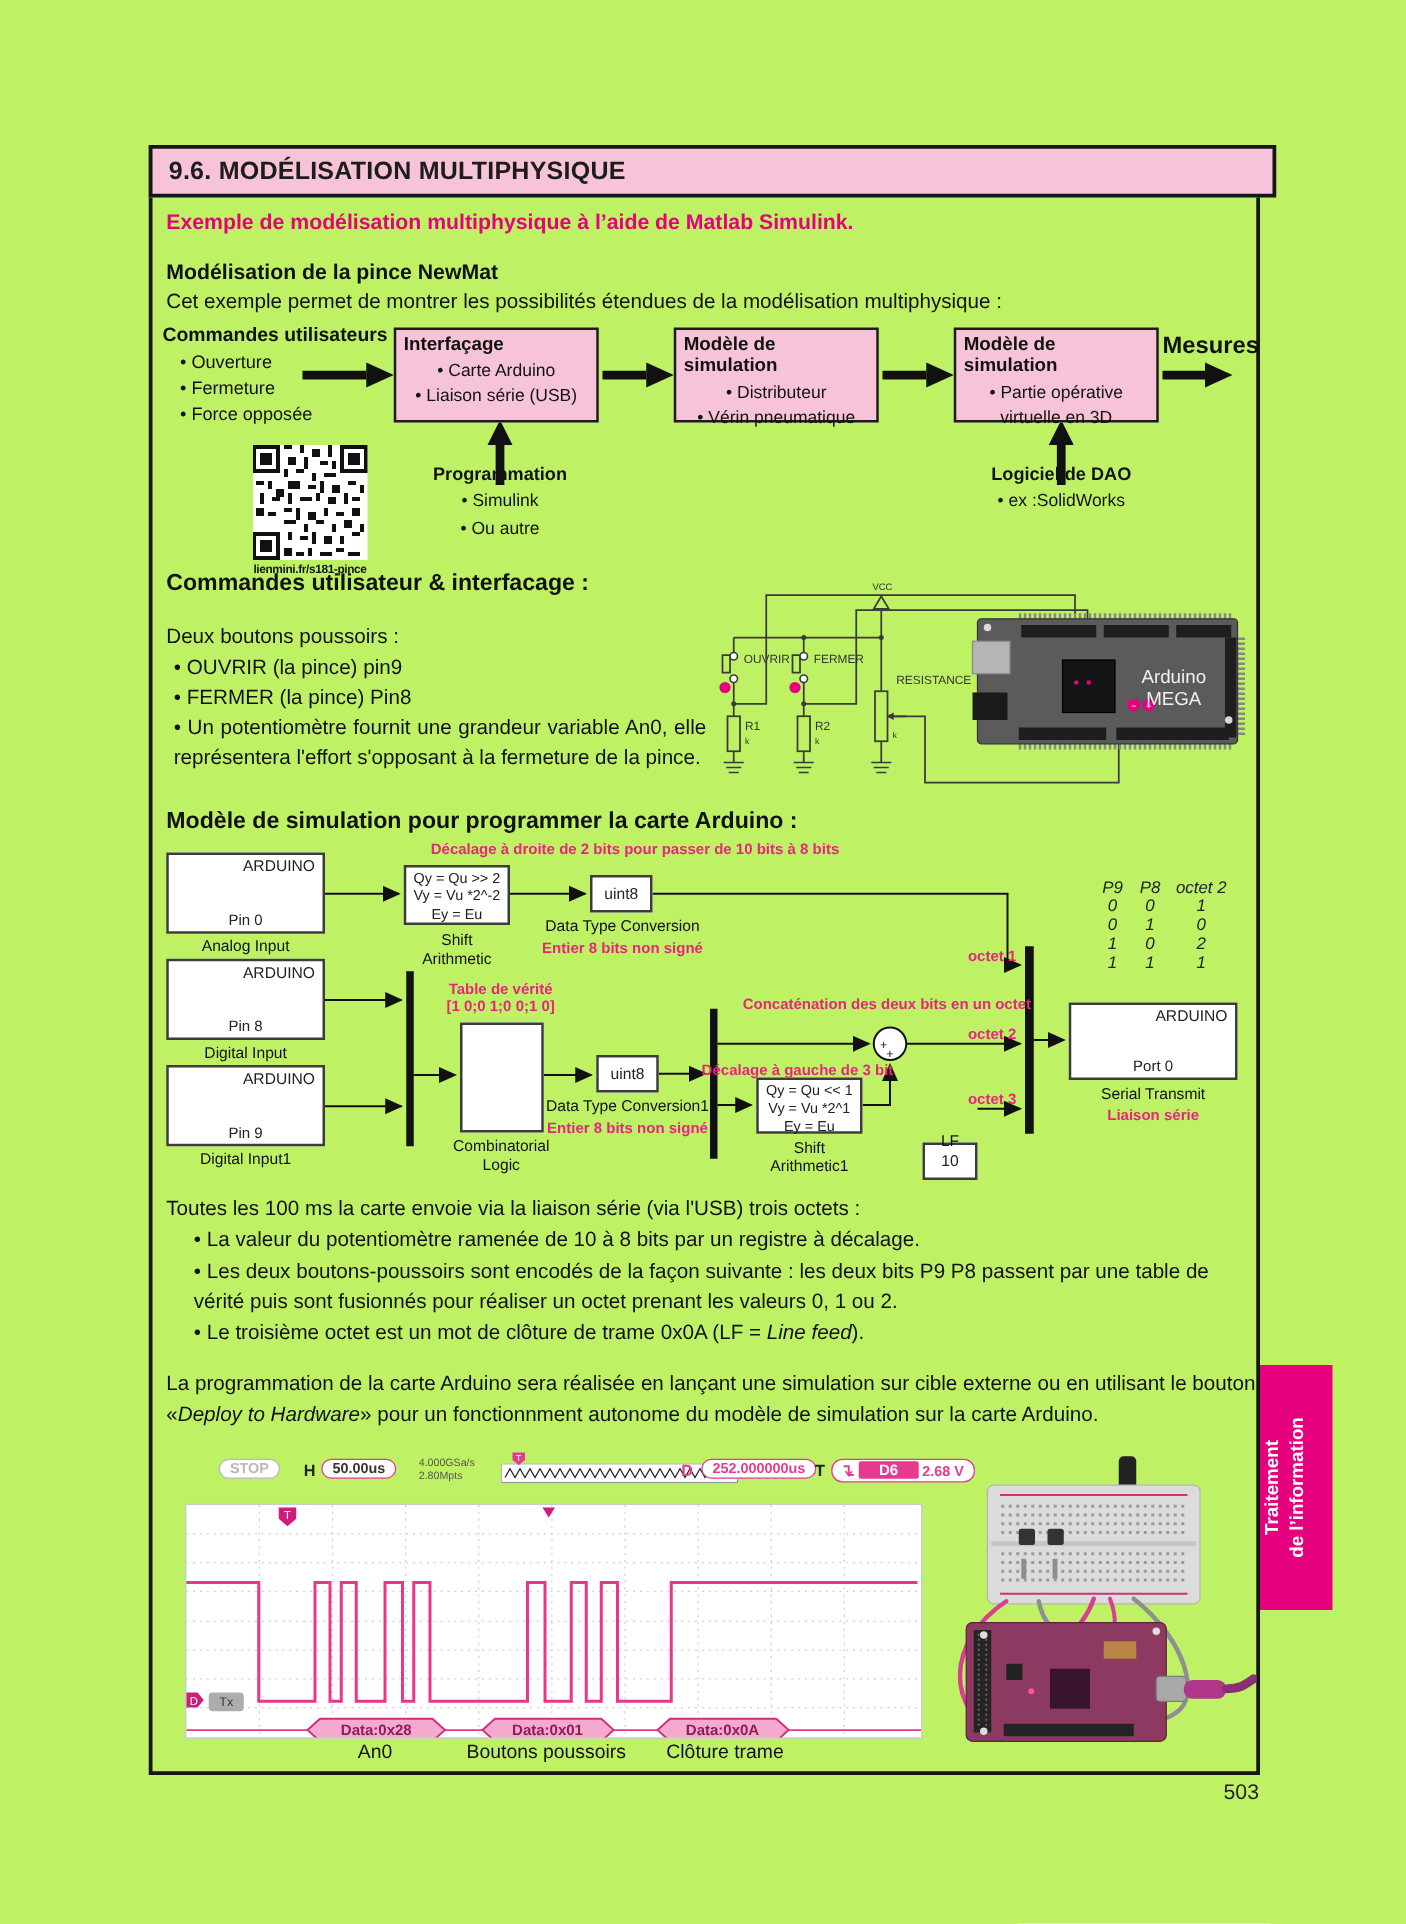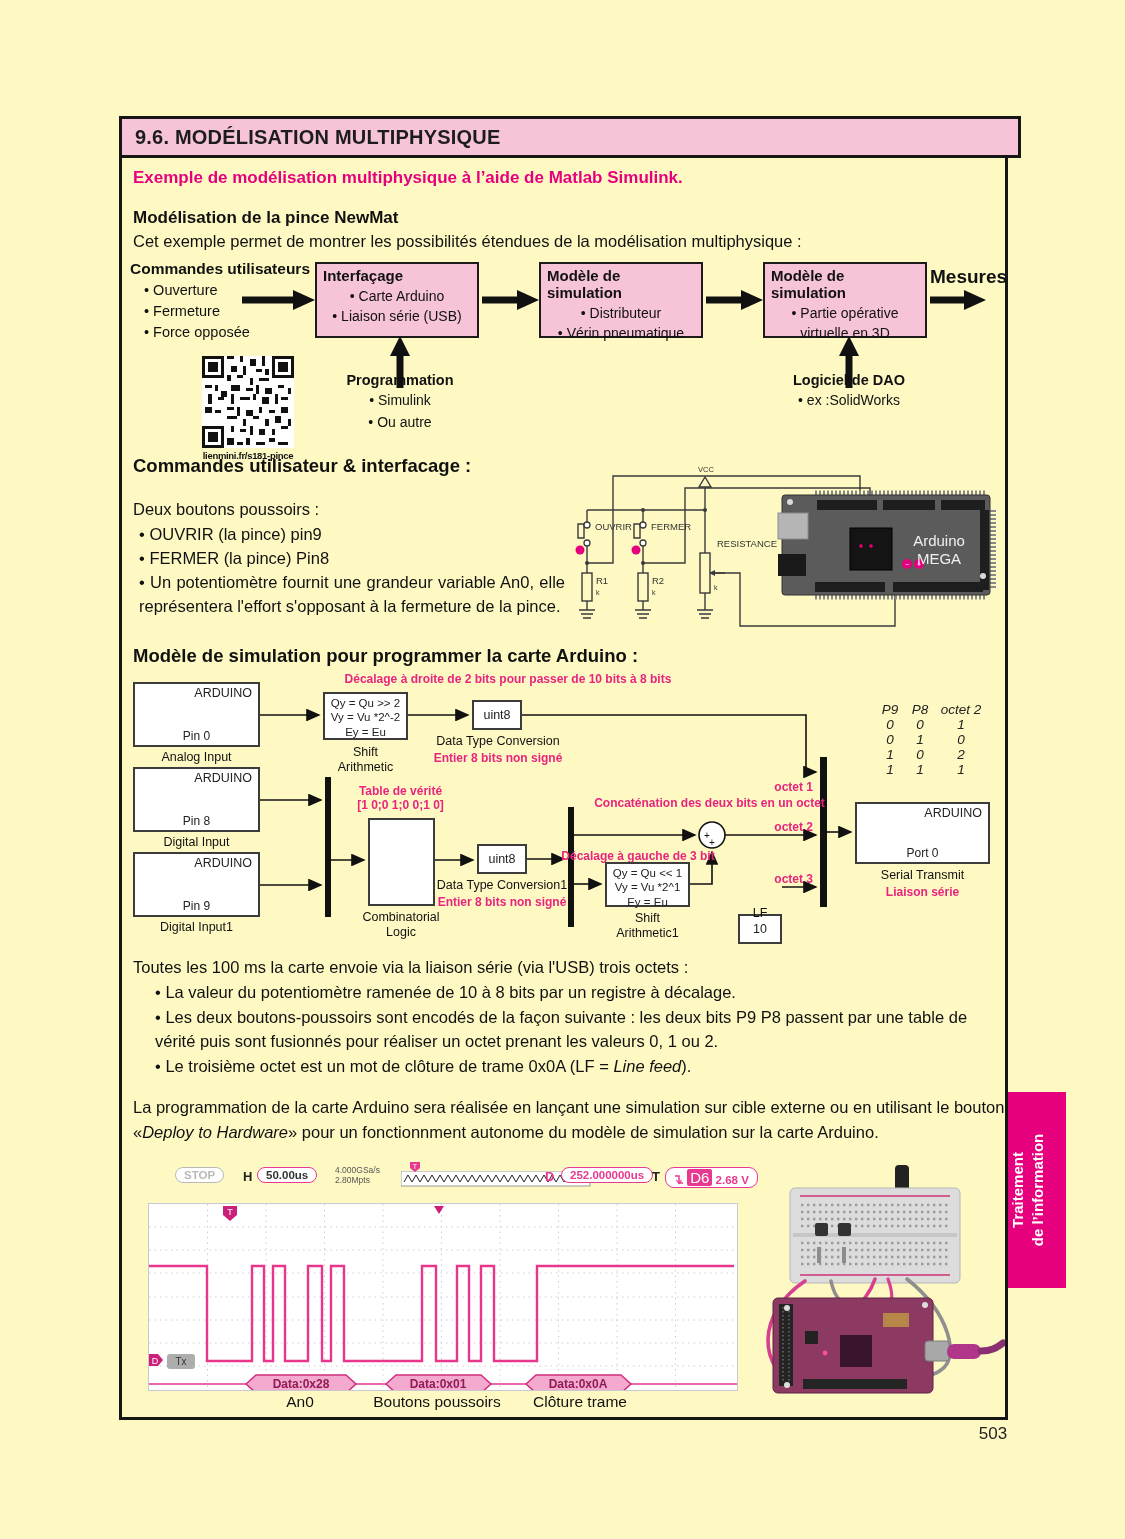--- a/index.html
+++ b/index.html
@@ -1,16 +1,16 @@
 <!DOCTYPE html>
 <html><head>
 <meta charset="utf-8">
 <style>
   html,body{margin:0;padding:0;background:#fff;}
-  .page{position:relative;width:1125px;height:1539px;background:#fef9c3;overflow:hidden;
+  .page{position:relative;width:1125px;height:1539px;background:#bef264;overflow:hidden;
         font-family:"Liberation Sans","DejaVu Sans",sans-serif;color:#111;}
   .abs{position:absolute;}
   .frame{left:119px;top:116px;width:883px;height:1298px;border:3px solid #161616;}
   .titlebar{left:119px;top:116px;width:883px;height:36px;background:#f6c3d9;
             border:3px solid #161616;line-height:36px;padding-left:13px;
             font-size:20px;font-weight:bold;color:#1c1c1c;letter-spacing:.2px;}
   .subtitle{left:133px;top:168px;font-size:17px;font-weight:bold;color:#e6007e;}
   .h2{font-size:17px;font-weight:bold;color:#111;}
   .h2b{font-size:18.5px;font-weight:bold;color:#111;}
   .txt{font-size:16.5px;color:#111;}
@@ -45,22 +45,22 @@
   .ttable span{display:inline-block;text-align:center;}
   .c1{width:30px;} .c2{width:30px;} .c3{width:52px;}
   
   .blist{margin:0;}
   
   .pill{position:absolute;border:1.5px solid #e6398f;border-radius:9px;
         font-size:11.5px;font-weight:bold;padding:1px 8px;background:#fff;white-space:nowrap;}
   .pill-gray{border-color:#b9b9b9;color:#b9b9b9;}
   .hlab{position:absolute;font-size:13px;font-weight:bold;color:#222;}
   .caption15{position:absolute;font-size:15.5px;color:#111;text-align:center;}
-  .badge-d6{display:inline-block;background:#e6398f;color:#fff;font-size:15px;
-            font-weight:normal;border-radius:2px;padding:0 3px;vertical-align:1px;}
+  .badge-d6{display:inline-block;background:#e6398f;color:#fff;font-size:12px;
+            font-weight:bold;border-radius:2px;padding:0 16px;vertical-align:1px;}
   .ratemem{position:absolute;font-size:8.5px;color:#555;line-height:1.15;}
   
   .vtab{left:1008px;top:1092px;width:58px;height:196px;background:#e6007e;}
   .vtab-inner{position:absolute;left:50%;top:50%;width:196px;height:58px;
               transform:translate(-50%,-50%) rotate(-90deg);text-align:center;
               color:#fff;font-weight:bold;font-size:15px;line-height:1.35;}
   .pagenum{left:958px;top:1424px;width:70px;text-align:center;font-size:17px;color:#222;}
 </style>
 </head>
 <body>
@@ -440,21 +440,21 @@
       </div>
     </div>
     <div class="cap" style="left:472px;top:239px;width:85px;">
       <div>Shift</div>
         <div>Arithmetic1</div>
     </div>
 
     <div class="blk uintv" style="left:605px;top:200px;width:44px;height:30px;margin-top:42px;">10</div>
     <div class="cap" style="left:605px;top:234px;width:44px;">LF</div>
 
-    <div class="octet" style="left:612px;top:86px;width:68px;margin-top:22px;">octet 1</div>
+    <div class="octet" style="left:612px;top:86px;width:68px;">octet 1</div>
     <div class="octet" style="left:612px;top:148px;width:68px;">octet 2</div>
     <div class="octet" style="left:612px;top:200px;width:68px;">octet 3</div>
 
     <div class="blk" style="left:722px;top:130px;width:135px;height:62px;">
       <span class="brand">ARDUINO</span>
       <span class="pinlab">Port 0</span>
     </div>
     <div class="cap" style="left:722px;top:196px;width:135px;">Serial Transmit</div>
     <div class="ann" style="left:722px;top:213px;width:135px;">Liaison série</div>
 

